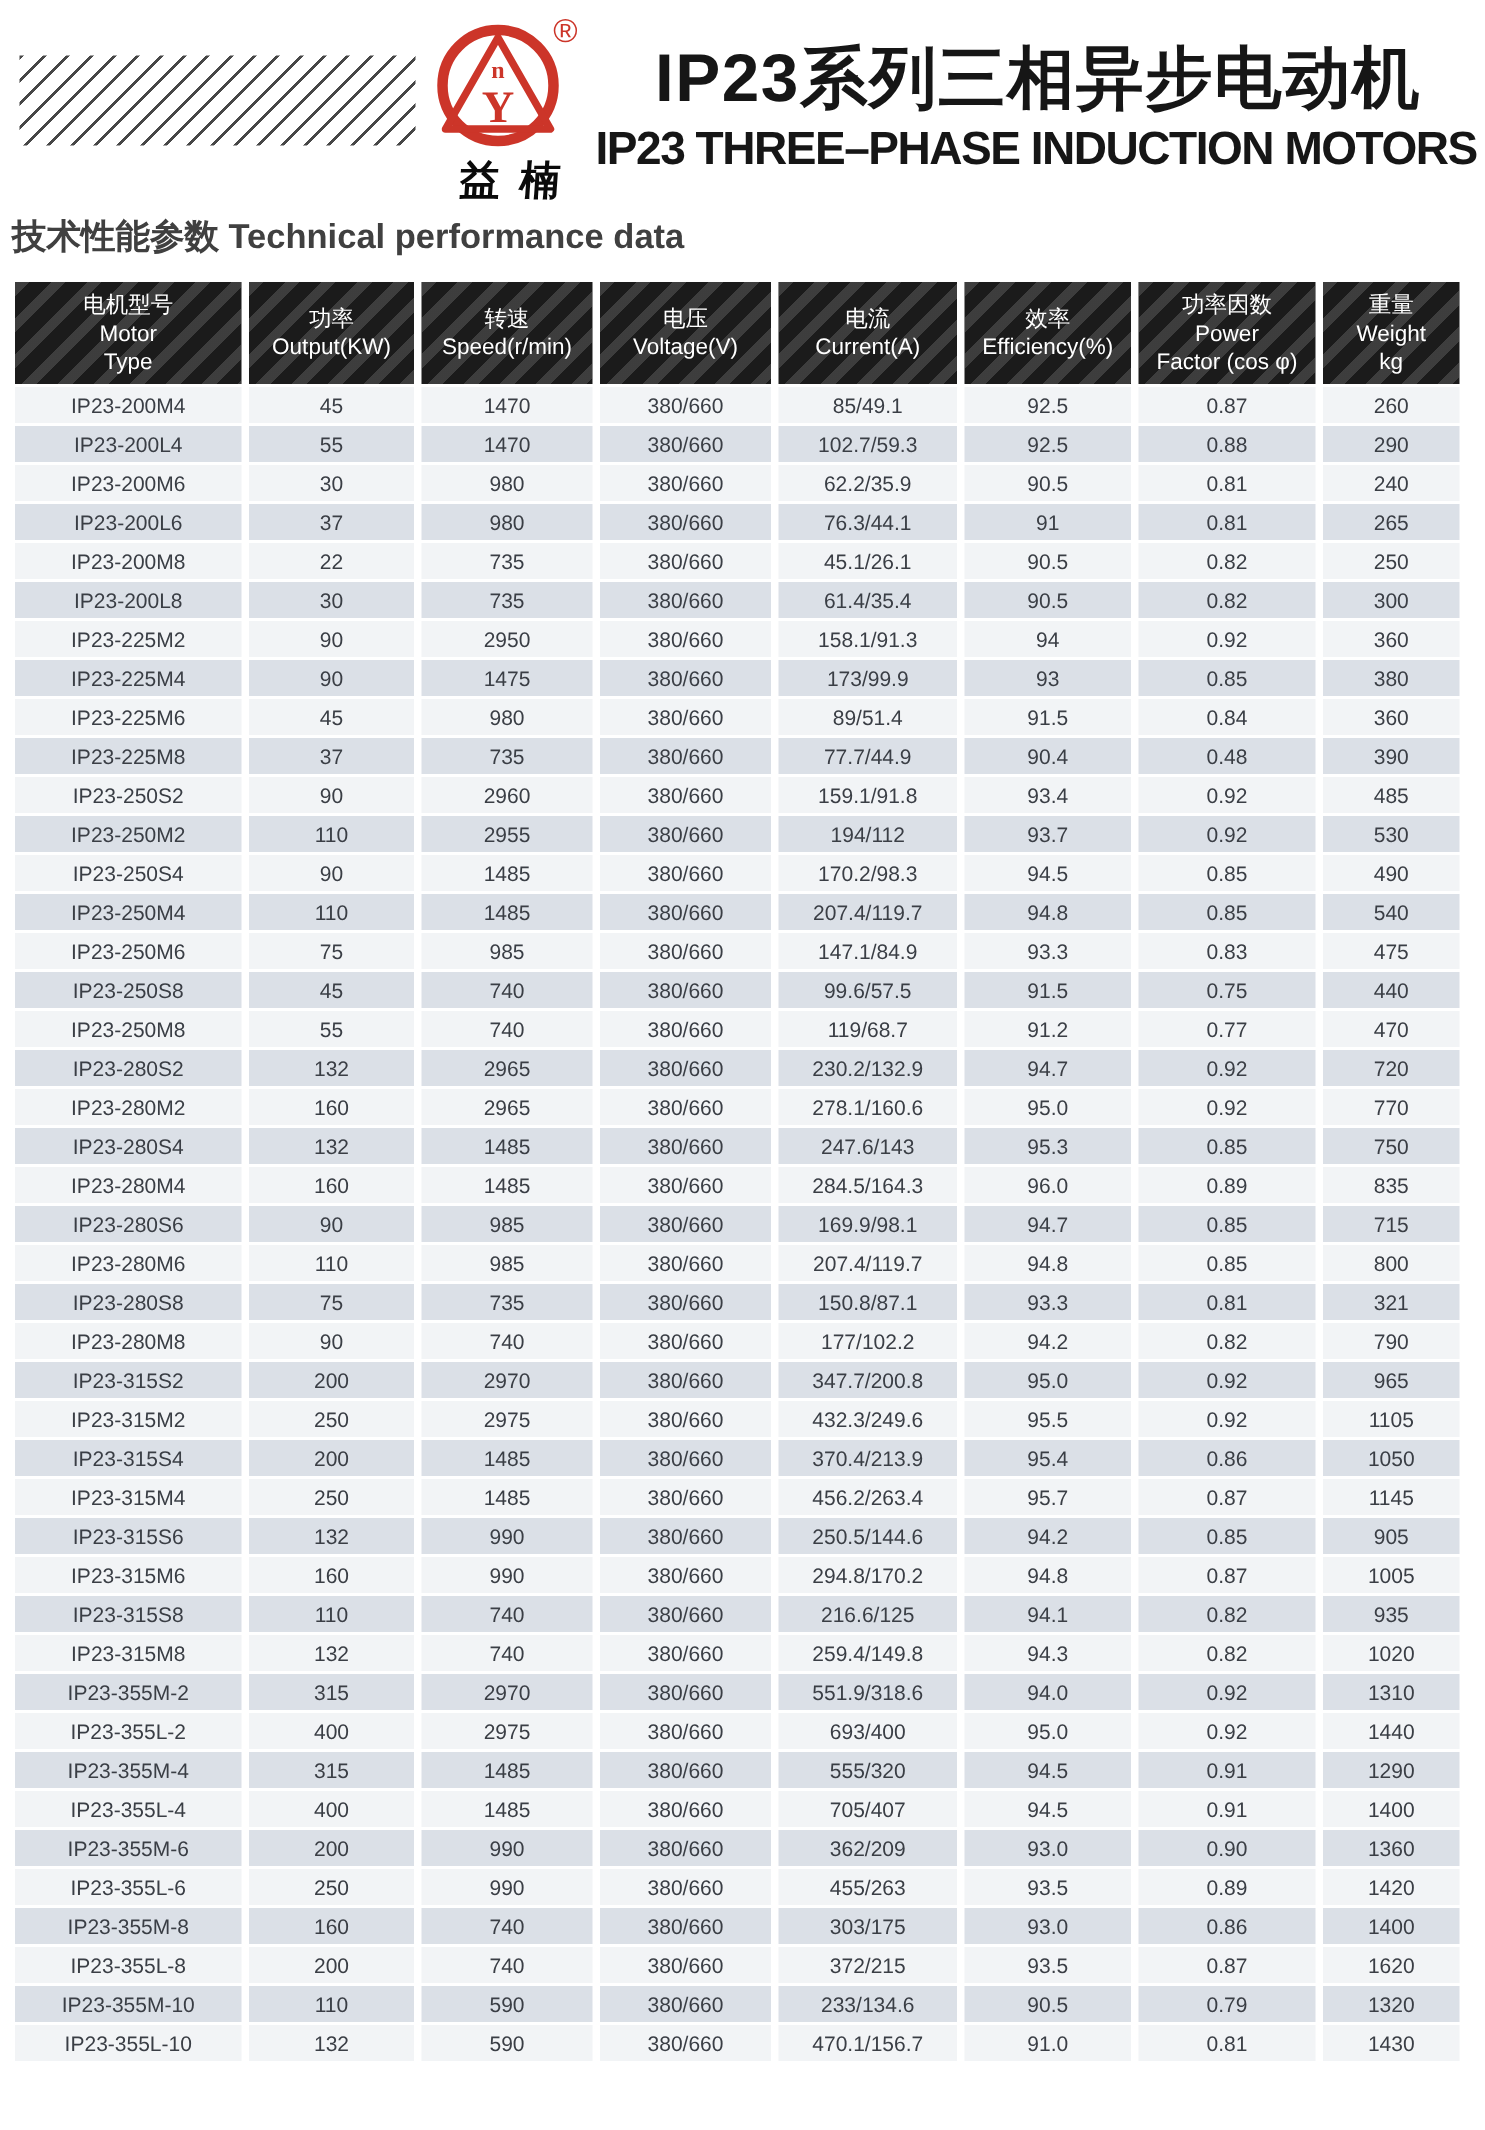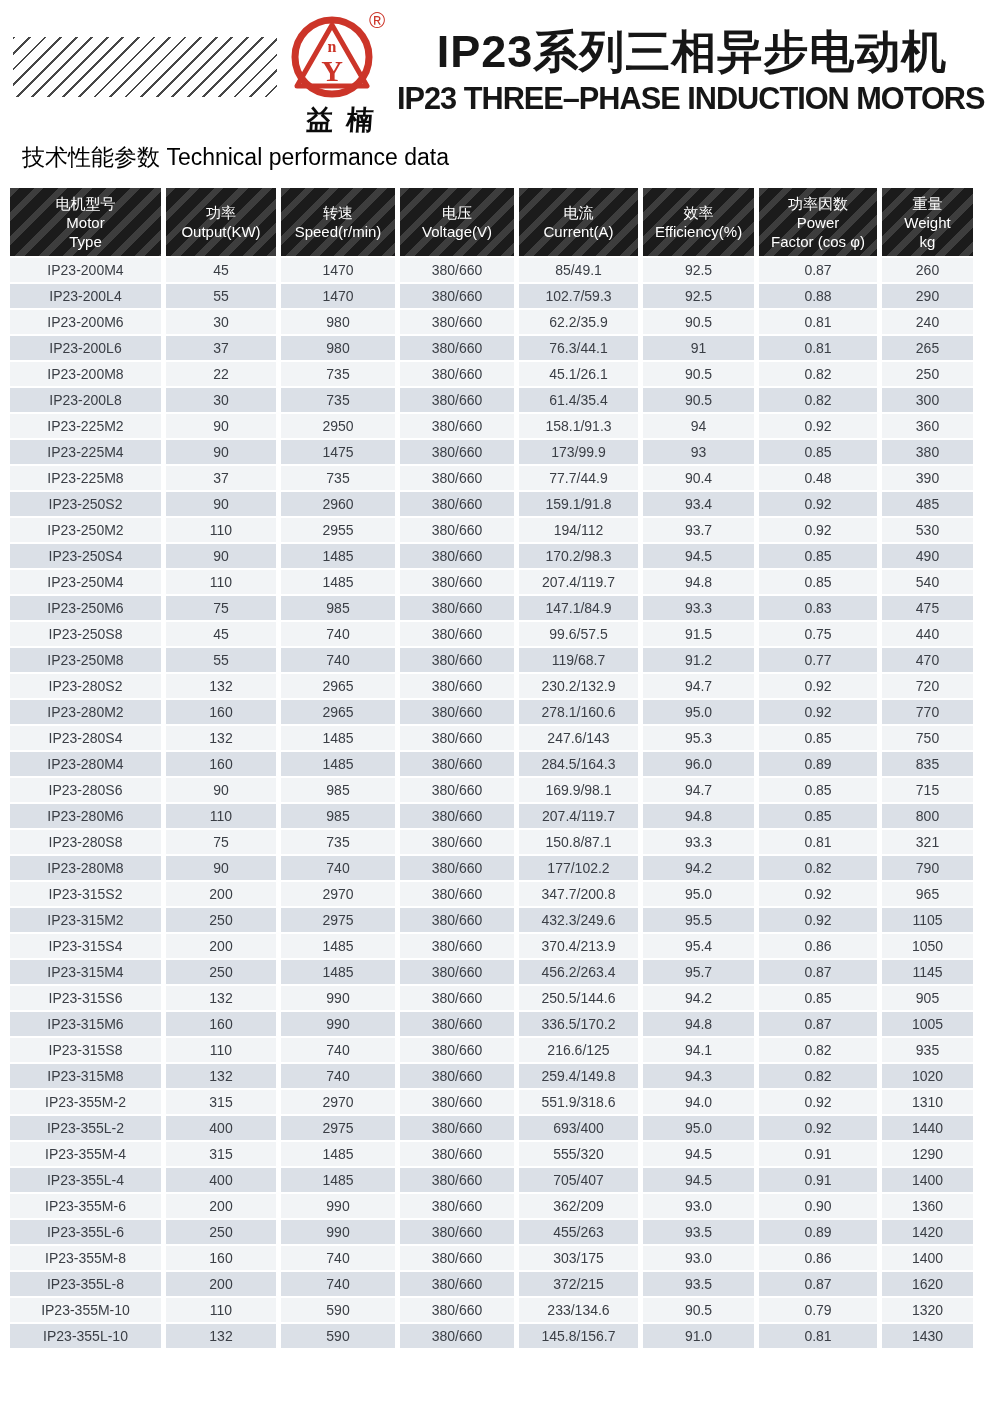--- a/index.html
+++ b/index.html
@@ -22,21 +22,21 @@
   .title-cn{
     margin:0;font-size:45px;line-height:52px;font-weight:900;color:#161616;
     letter-spacing:1px;white-space:nowrap;
   }
   .title-en{
     margin:4px 0 0 0;font-size:31px;line-height:34px;font-weight:900;color:#161616;
     letter-spacing:-1px;white-space:nowrap;transform:scaleX(0.99);transform-origin:left;
   }
   
   .section-heading{
-    position:absolute;left:22px;top:142px;font-size:23px;font-weight:400;color:#000000;
+    position:absolute;left:8px;top:142px;font-size:23px;font-weight:700;color:#404040;
     white-space:nowrap;
   }
   
   table.perf{
     position:absolute;left:5px;top:186px;width:973px;
     border-collapse:separate;border-spacing:5px 2px;table-layout:fixed;
   }
   table.perf th{
     height:64px;padding:2px 0;vertical-align:middle;text-align:center;
     color:#ffffff;font-weight:400;font-size:15px;
@@ -203,20 +203,30 @@
           <td>IP23-225M4</td>
           <td>90</td>
           <td>1475</td>
           <td>380/660</td>
           <td>173/99.9</td>
           <td>93</td>
           <td>0.85</td>
           <td>380</td>
         </tr>
         <tr>
+          <td>IP23-225M6</td>
+          <td>45</td>
+          <td>980</td>
+          <td>380/660</td>
+          <td>89/51.4</td>
+          <td>91.5</td>
+          <td>0.84</td>
+          <td>360</td>
+        </tr>
+        <tr>
           <td>IP23-225M8</td>
           <td>37</td>
           <td>735</td>
           <td>380/660</td>
           <td>77.7/44.9</td>
           <td>90.4</td>
           <td>0.48</td>
           <td>390</td>
         </tr>
         <tr>
@@ -417,21 +427,21 @@
           <td>250.5/144.6</td>
           <td>94.2</td>
           <td>0.85</td>
           <td>905</td>
         </tr>
         <tr>
           <td>IP23-315M6</td>
           <td>160</td>
           <td>990</td>
           <td>380/660</td>
-          <td>336.5/170.2</td>
+          <td>294.8/170.2</td>
           <td>94.8</td>
           <td>0.87</td>
           <td>1005</td>
         </tr>
         <tr>
           <td>IP23-315S8</td>
           <td>110</td>
           <td>740</td>
           <td>380/660</td>
           <td>216.6/125</td>
@@ -537,21 +547,21 @@
           <td>233/134.6</td>
           <td>90.5</td>
           <td>0.79</td>
           <td>1320</td>
         </tr>
         <tr>
           <td>IP23-355L-10</td>
           <td>132</td>
           <td>590</td>
           <td>380/660</td>
-          <td>145.8/156.7</td>
+          <td>470.1/156.7</td>
           <td>91.0</td>
           <td>0.81</td>
           <td>1430</td>
         </tr>
       </tbody>
   </table>
 
 </div>
 
 </body></html>

